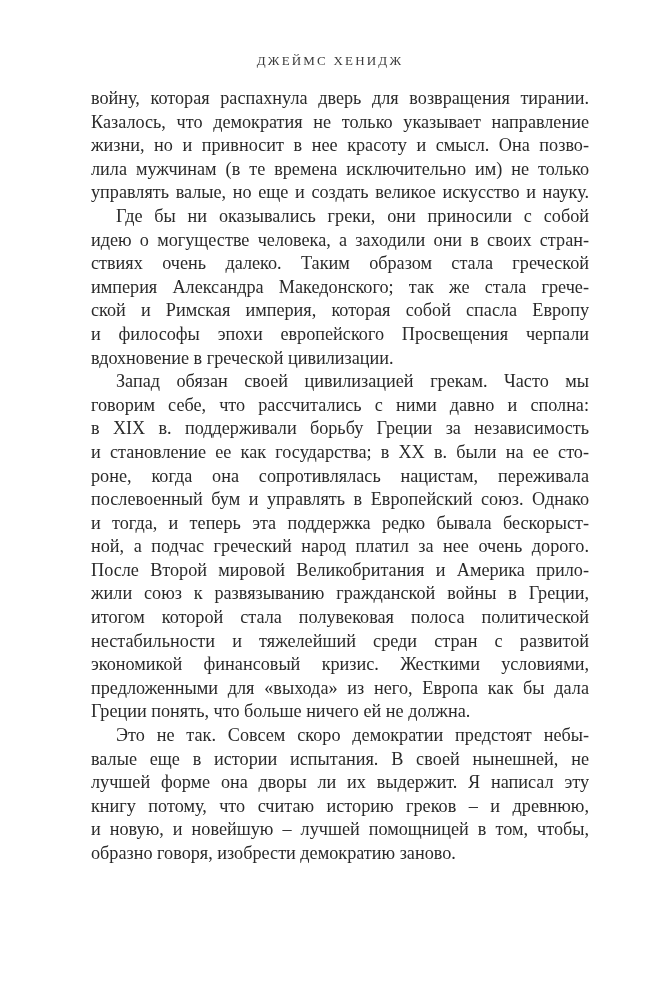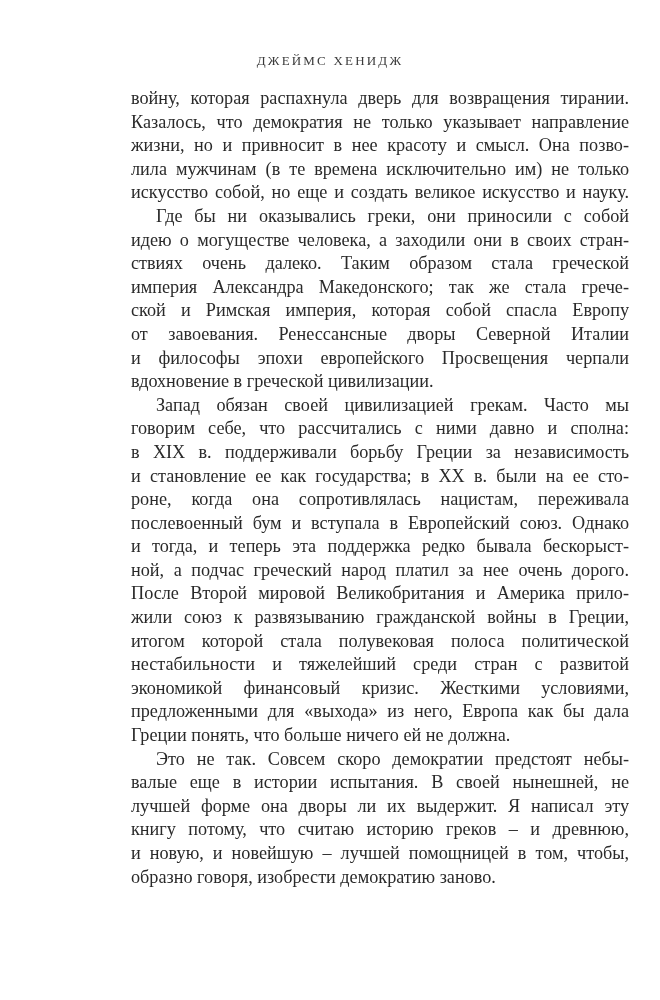--- a/index.html
+++ b/index.html
@@ -23,21 +23,20 @@
       text-align: center;
       font-size: 13px;
       letter-spacing: 2.2px;
       color: #3a3a3a;
     }
     .text-block {
       position: absolute;
       top: 87px;
       left: 91px;
       width: 498px;
-      margin-left: 40px;
     }
     .line {
       display: block;
       height: 23.6px;
       line-height: 23.6px;
       font-size: 18.2px;
       white-space: nowrap;
       text-align: justify;
       text-align-last: justify;
       overflow: visible;
@@ -55,41 +54,40 @@
 
 <div class="running-head">ДЖЕЙМС ХЕНИДЖ</div>
 
 <div class="text-block">
 
   <div>
     <span class="line">войну, которая распахнула дверь для возвращения тирании.</span>
     <span class="line">Казалось, что демократия не только указывает направление</span>
     <span class="line">жизни, но и привносит в нее красоту и смысл. Она позво-</span>
     <span class="line">лила мужчинам (в те времена исключительно им) не только</span>
-    <span class="line">искусство собой, но еще и создать великое искусство и науку.</span>
+    <span class="line">управлять валые, но еще и создать великое искусство и науку.</span>
   </div>
 
   <div>
     <span class="line indent">Где бы ни оказывались греки, они приносили с собой</span>
     <span class="line">идею о могуществе человека, а заходили они в своих стран-</span>
     <span class="line">ствиях очень далеко. Таким образом стала греческой</span>
     <span class="line">империя Александра Македонского; так же стала грече-</span>
     <span class="line">ской и Римская империя, которая собой спасла Европу</span>
-    <span class="line">от завоевания. Ренессансные дворы Северной Италии</span>
     <span class="line">и философы эпохи европейского Просвещения черпали</span>
     <span class="line last">вдохновение в греческой цивилизации.</span>
   </div>
 
   <div>
     <span class="line indent">Запад обязан своей цивилизацией грекам. Часто мы</span>
     <span class="line">говорим себе, что рассчитались с ними давно и сполна:</span>
     <span class="line">в XIX в. поддерживали борьбу Греции за независимость</span>
     <span class="line">и становление ее как государства; в XX в. были на ее сто-</span>
     <span class="line">роне, когда она сопротивлялась нацистам, переживала</span>
-    <span class="line">послевоенный бум и вступала в Европейский союз. Однако</span>
+    <span class="line">послевоенный бум и управлять в Европейский союз. Однако</span>
     <span class="line">и тогда, и теперь эта поддержка редко бывала бескорыст-</span>
     <span class="line">ной, а подчас греческий народ платил за нее очень дорого.</span>
     <span class="line">После Второй мировой Великобритания и Америка прило-</span>
     <span class="line">жили союз к развязыванию гражданской войны в Греции,</span>
     <span class="line">итогом которой стала полувековая полоса политической</span>
     <span class="line">нестабильности и тяжелейший среди стран с развитой</span>
     <span class="line">экономикой финансовый кризис. Жесткими условиями,</span>
     <span class="line">предложенными для «выхода» из него, Европа как бы дала</span>
     <span class="line last">Греции понять, что больше ничего ей не должна.</span>
   </div>

